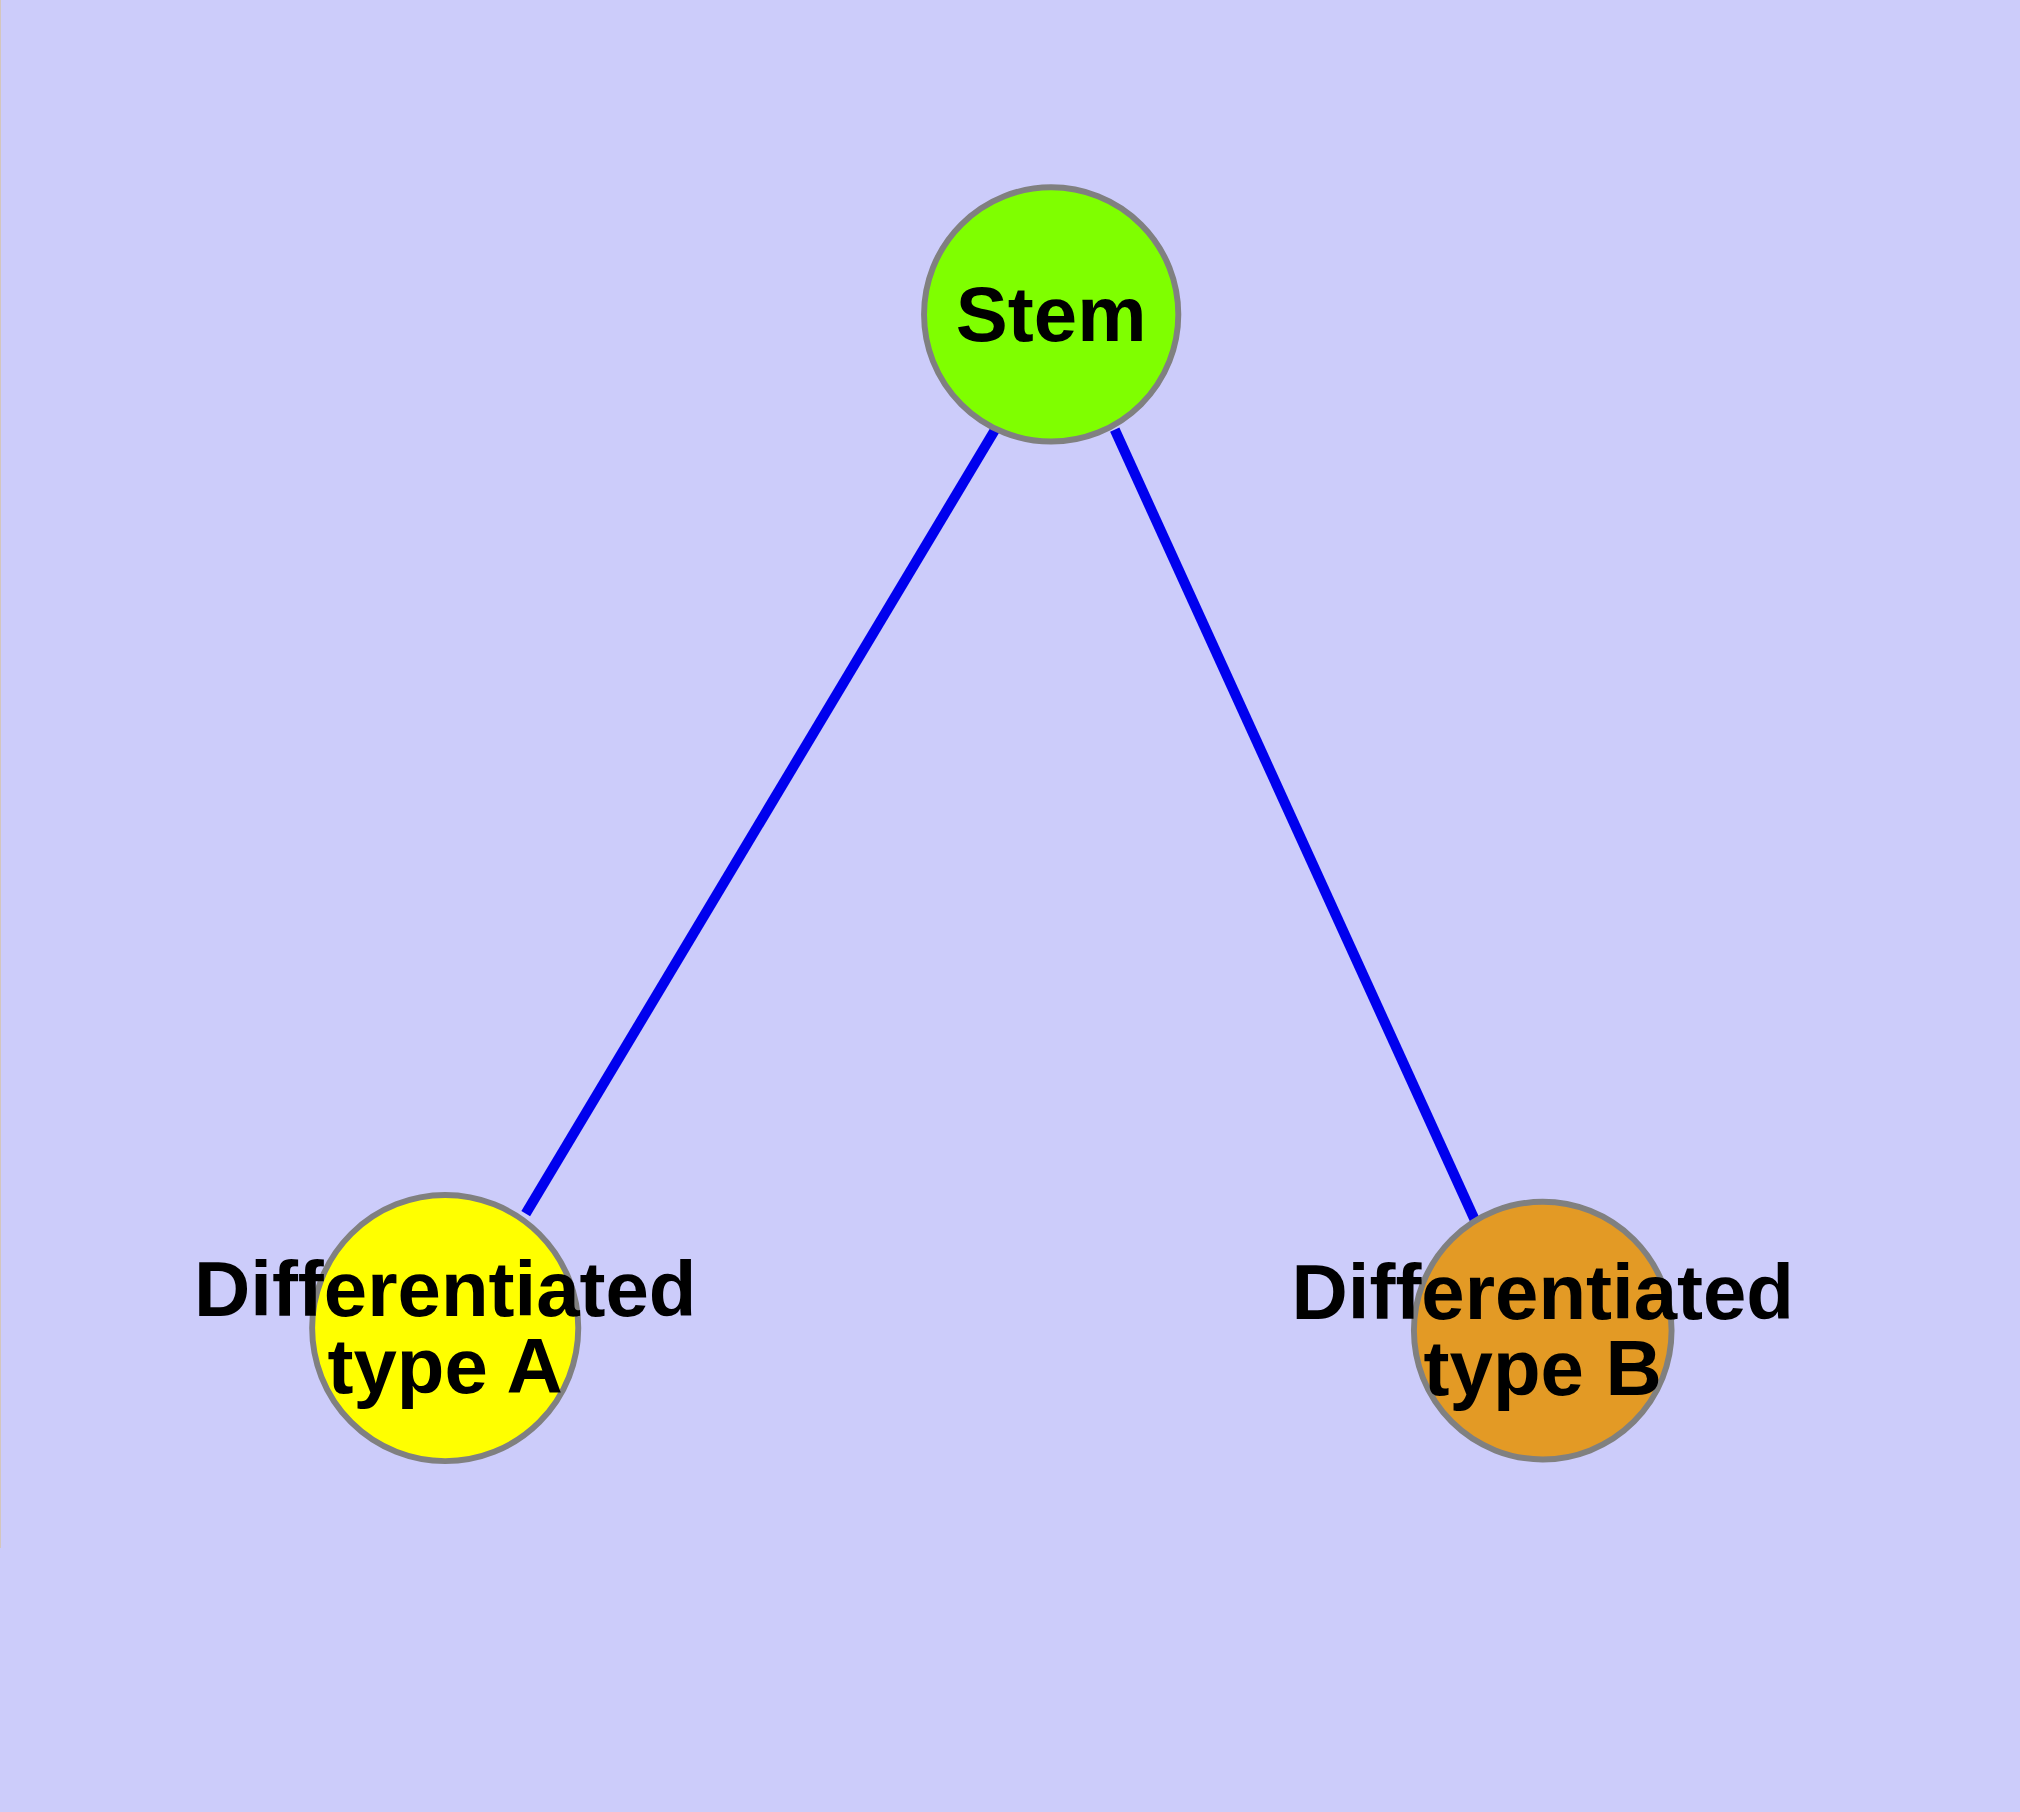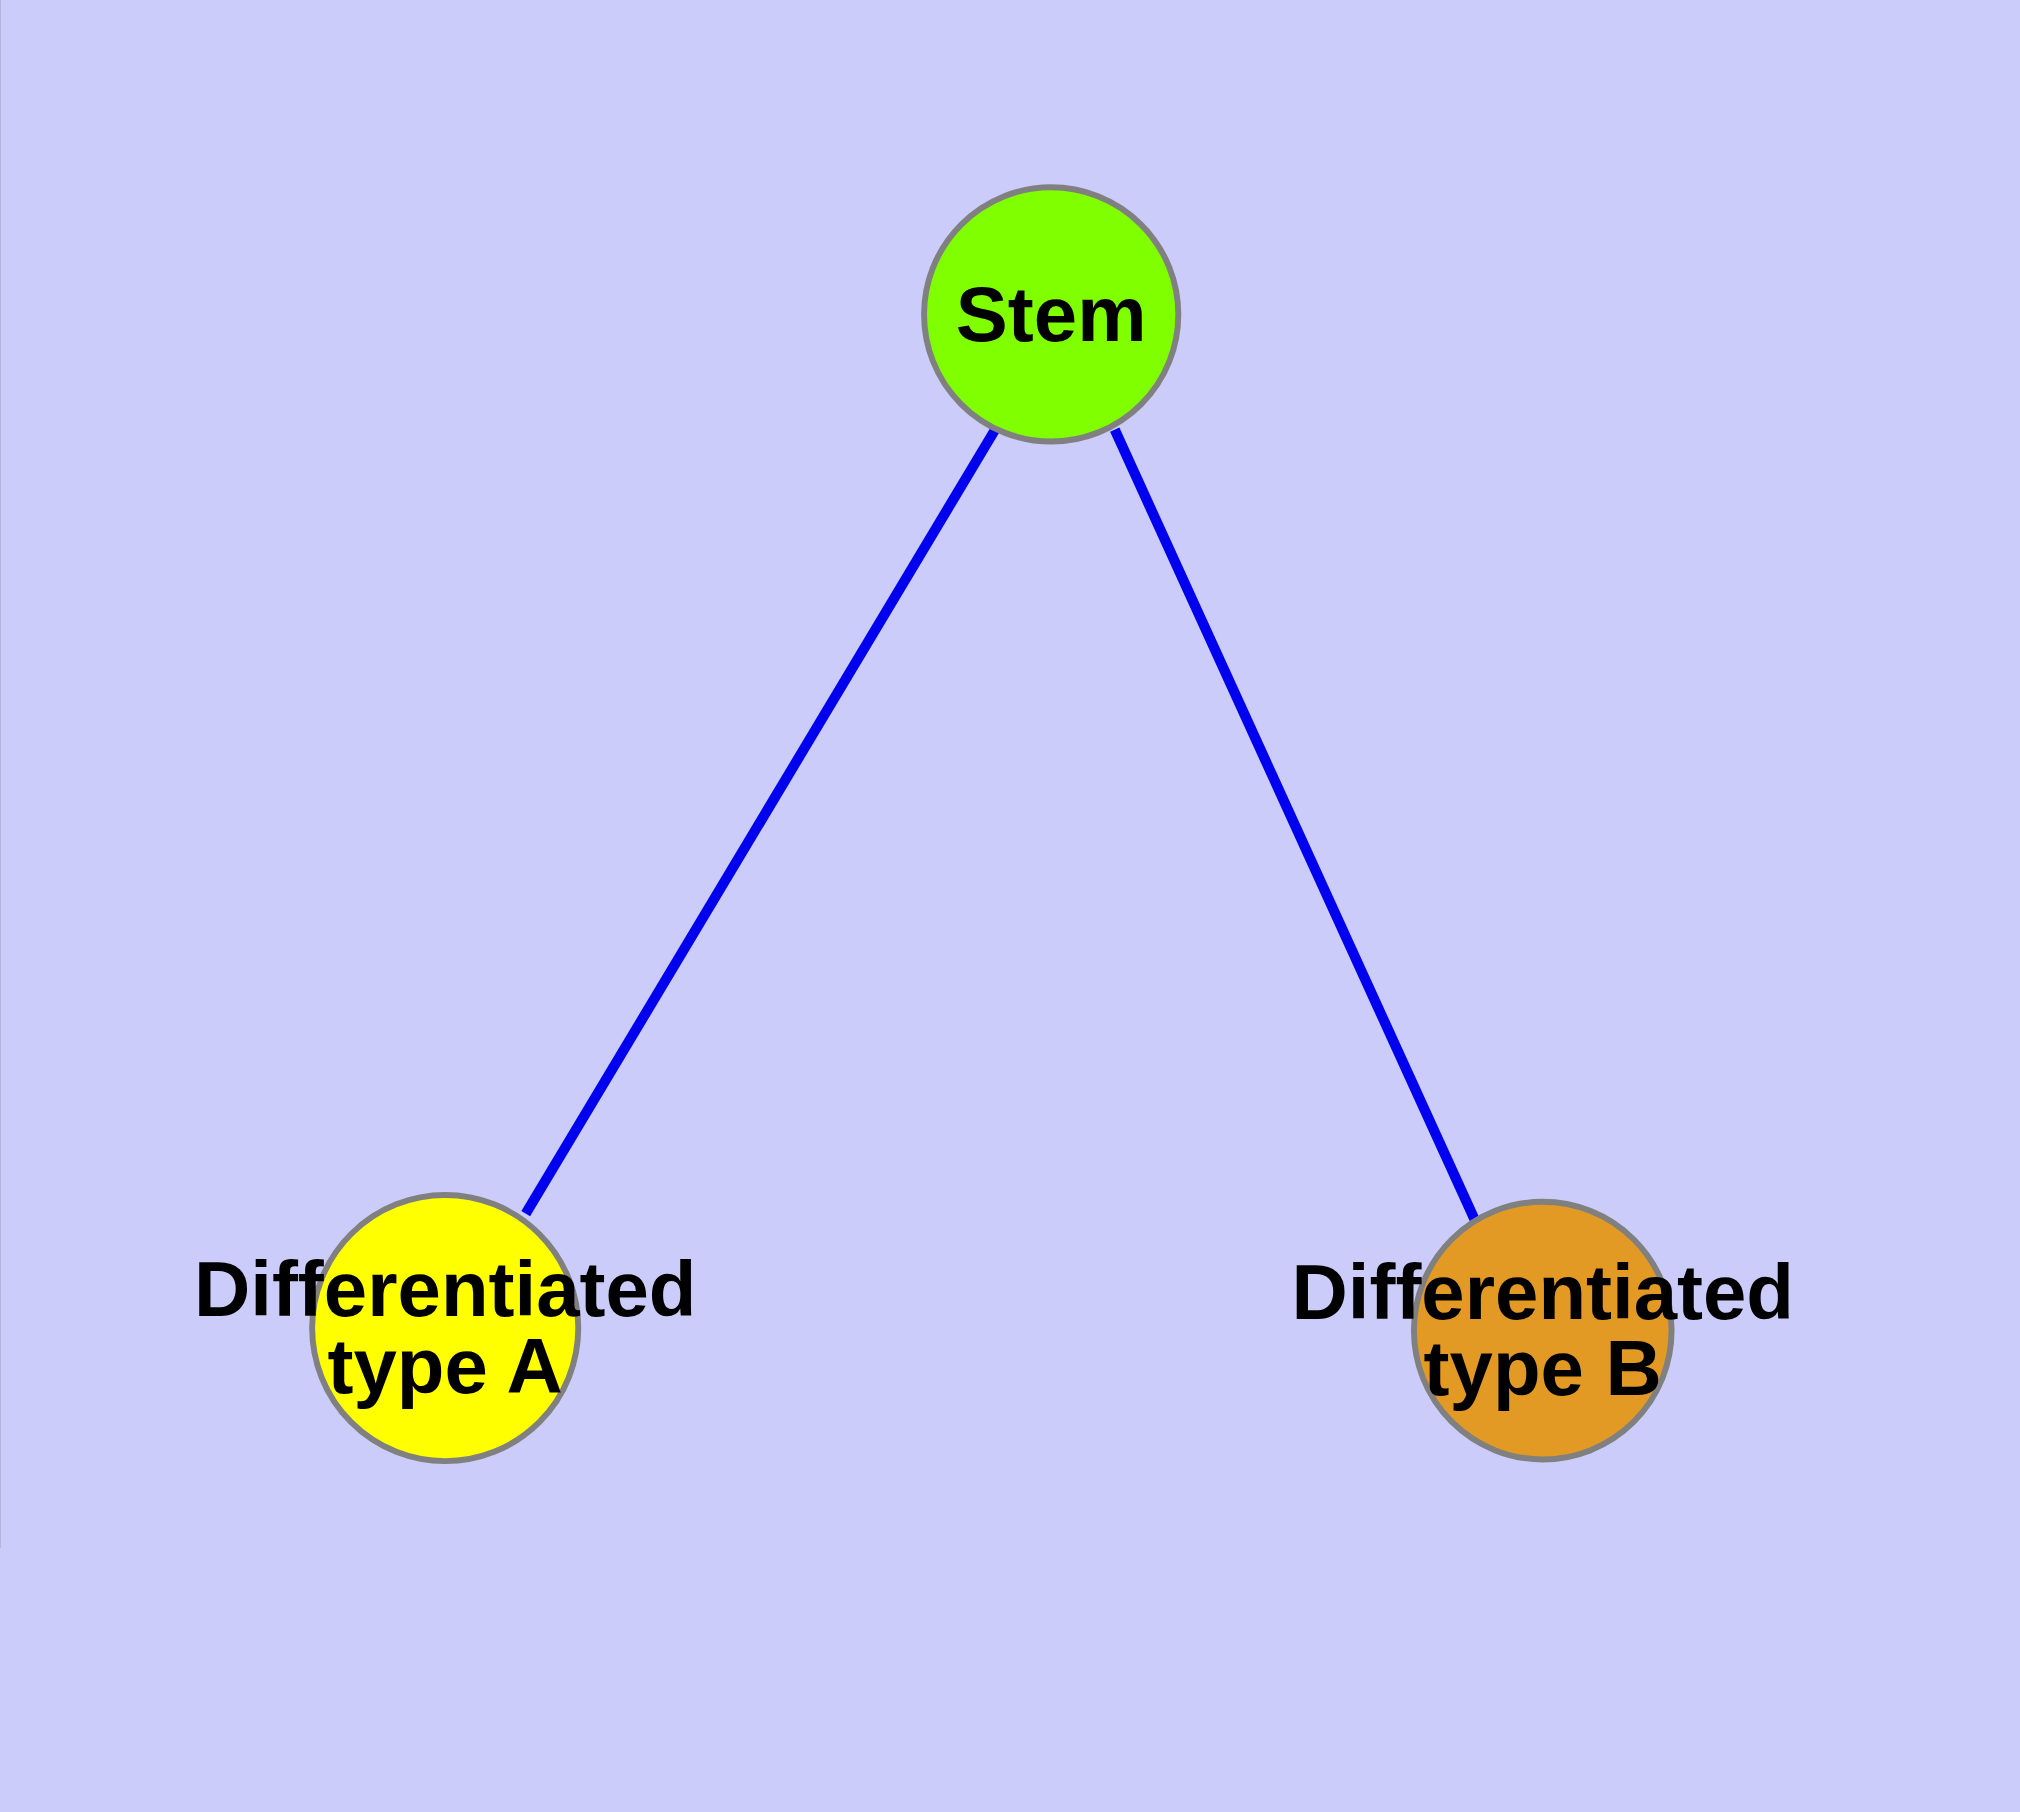--- a/index.html
+++ b/index.html
@@ -27,21 +27,21 @@
     font-family: "Liberation Sans", sans-serif;
     font-weight: bold;
     fill: #000000;
     text-anchor: middle;
     dominant-baseline: auto;
   }
 </style>
 </head>
 <body>
 
-<div id="stage" style="width: 2021px; height: 1548px; background: #737373;">
+<div id="stage" style="width: 2021px; height: 1548px; background: #eab308;">
   <svg id="graph-svg" viewBox="0 0 2384 2138" style="width: 2021px; height: 1812px;">
 
     <rect id="bg-rect" x="0" y="0" width="2384" height="2138" fill="#ccccfa"></rect>
 
     <g id="edges-group">
         <line x1="1175" y1="505" x2="620" y2="1432" stroke="#0000ee" stroke-width="12" stroke-linecap="butt"></line>
         <line x1="1315" y1="507" x2="1741" y2="1442" stroke="#0000ee" stroke-width="12" stroke-linecap="butt"></line>
       </g>
     <g id="nodes-group">
         <circle cx="1240" cy="371" r="150" fill="#7fff00" stroke="#808080" stroke-width="7"></circle>

